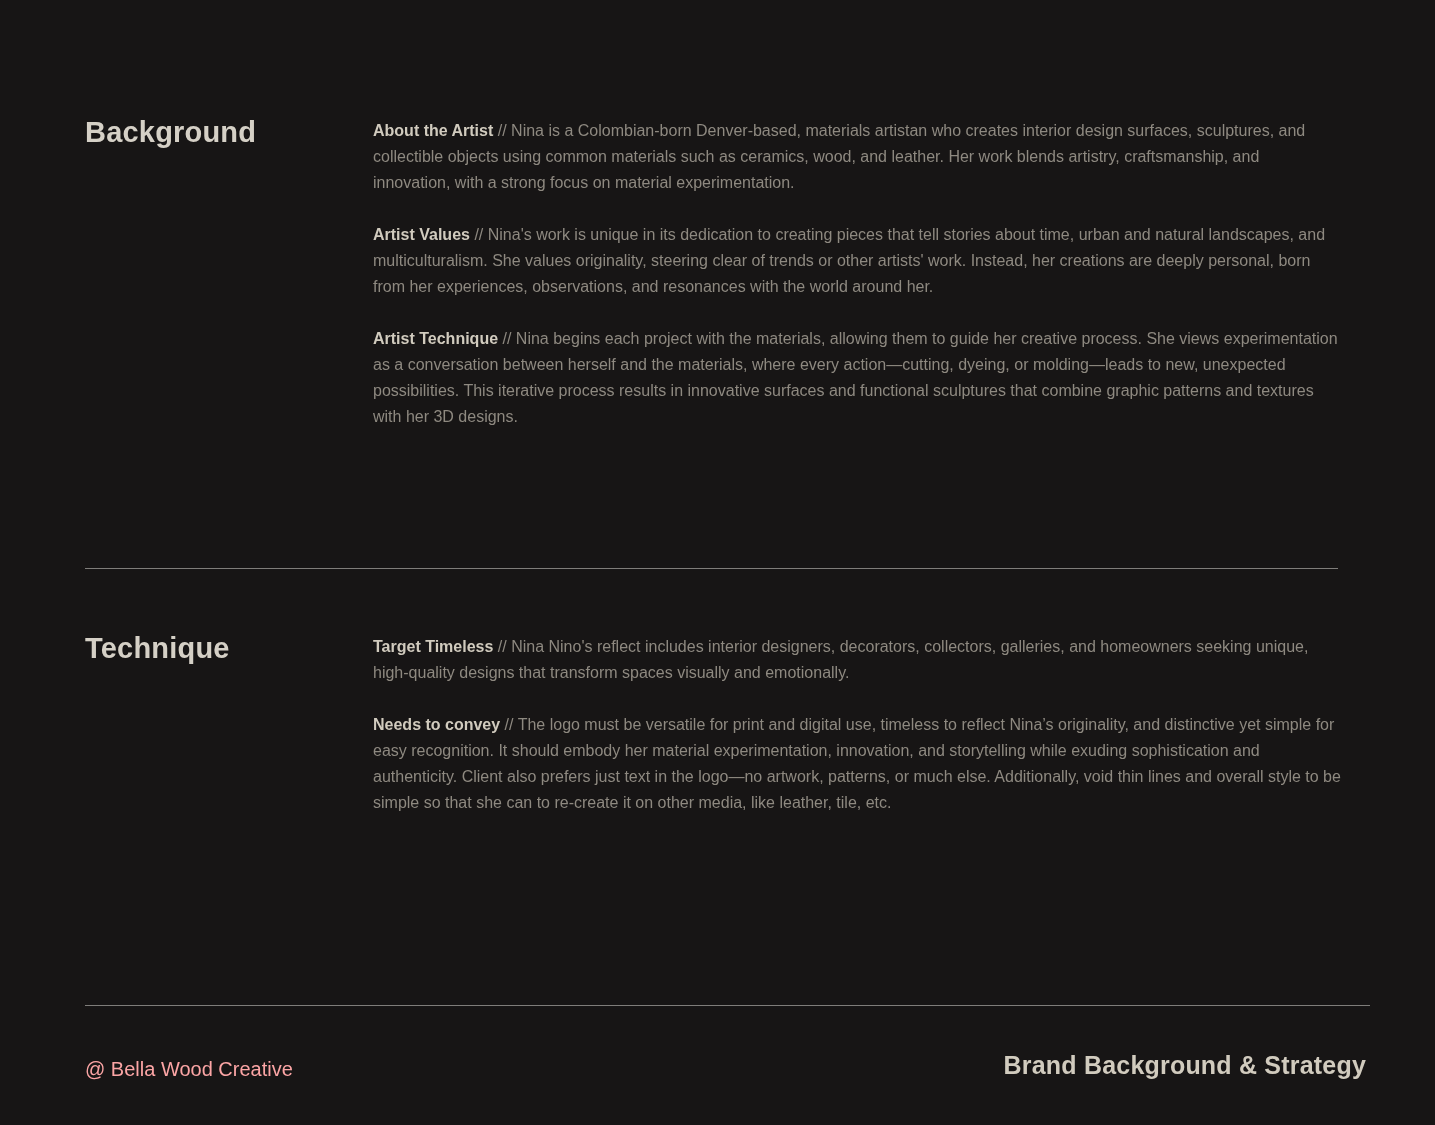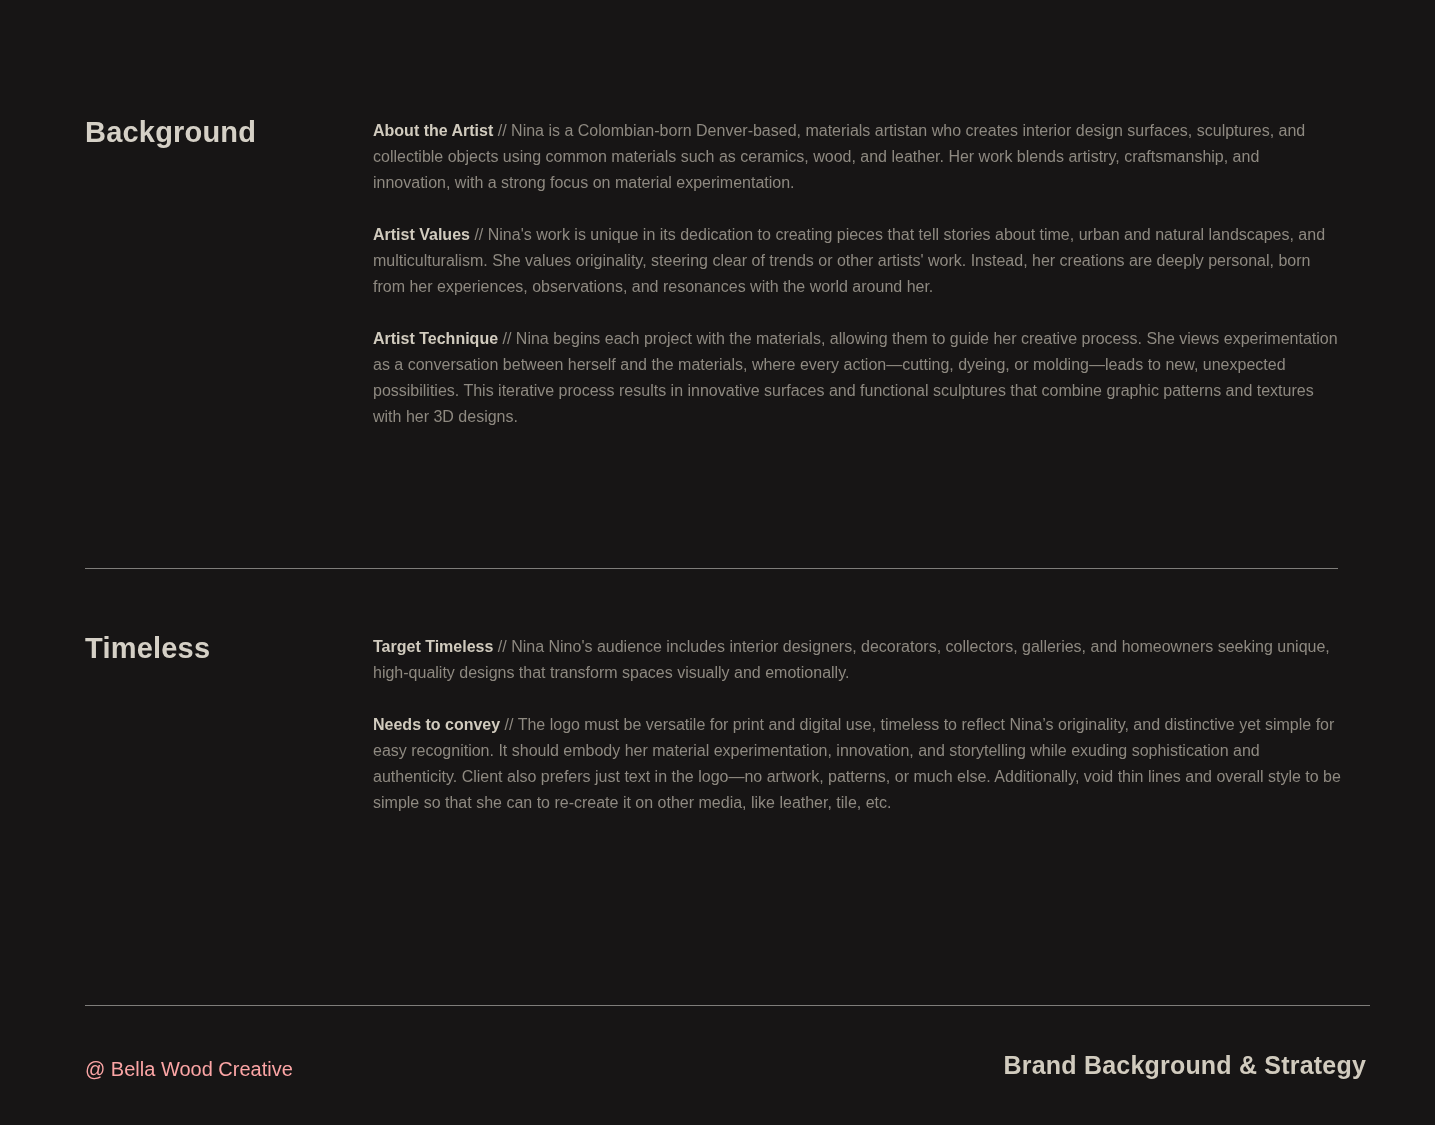--- a/index.html
+++ b/index.html
@@ -70,24 +70,24 @@
   <h2 class="section-heading heading-background">Background</h2>
 
   <div class="section-body body-background">
     <p><span class="para-label">About the Artist</span> <span class="para-sep">//</span> <span>Nina is a Colombian-born Denver-based, materials artistan who creates interior design surfaces, sculptures, and collectible objects using common materials such as ceramics, wood, and leather. Her work blends artistry, craftsmanship, and innovation, with a strong focus on material experimentation.</span></p>
     <p><span class="para-label">Artist Values</span> <span class="para-sep">//</span> <span>Nina's work is unique in its dedication to creating pieces that tell stories about time, urban and natural landscapes, and multiculturalism. She values originality, steering clear of trends or other artists' work. Instead, her creations are deeply personal, born from her experiences, observations, and resonances with the world around her.</span></p>
     <p><span class="para-label">Artist Technique</span> <span class="para-sep">//</span> <span>Nina begins each project with the materials, allowing them to guide her creative process. She views experimentation as a conversation between herself and the materials, where every action—cutting, dyeing, or molding—leads to new, unexpected possibilities. This iterative process results in innovative surfaces and functional sculptures that combine graphic patterns and textures with her 3D designs.</span></p>
   </div>
 
   <div class="divider divider-1"></div>
 
-  <h2 class="section-heading heading-strategy">Timeless</h2>
+  <h2 class="section-heading heading-strategy">Technique</h2>
 
   <div class="section-body body-strategy">
-    <p><span class="para-label">Target Timeless</span> <span class="para-sep">//</span> <span>Nina Nino's audience includes interior designers, decorators, collectors, galleries, and homeowners seeking unique, high-quality designs that transform spaces visually and emotionally.</span></p>
+    <p><span class="para-label">Target Timeless</span> <span class="para-sep">//</span> <span>Nina Nino's reflect includes interior designers, decorators, collectors, galleries, and homeowners seeking unique, high-quality designs that transform spaces visually and emotionally.</span></p>
     <p><span class="para-label">Needs to convey</span> <span class="para-sep">//</span> <span>The logo must be versatile for print and digital use, timeless to reflect Nina’s originality, and distinctive yet simple for easy recognition. It should embody her material experimentation, innovation, and storytelling while exuding sophistication and authenticity. Client also prefers just text in the logo—no artwork, patterns, or much else. Additionally, void thin lines and overall style to be simple so that she can to re-create it on other media, like leather, tile, etc.</span></p>
   </div>
 
   <div class="divider divider-2"></div>
 
   <div class="footer-credit">@ Bella Wood Creative</div>
 
   <div class="footer-title">Brand Background &amp; Strategy</div>
 
 </div>

